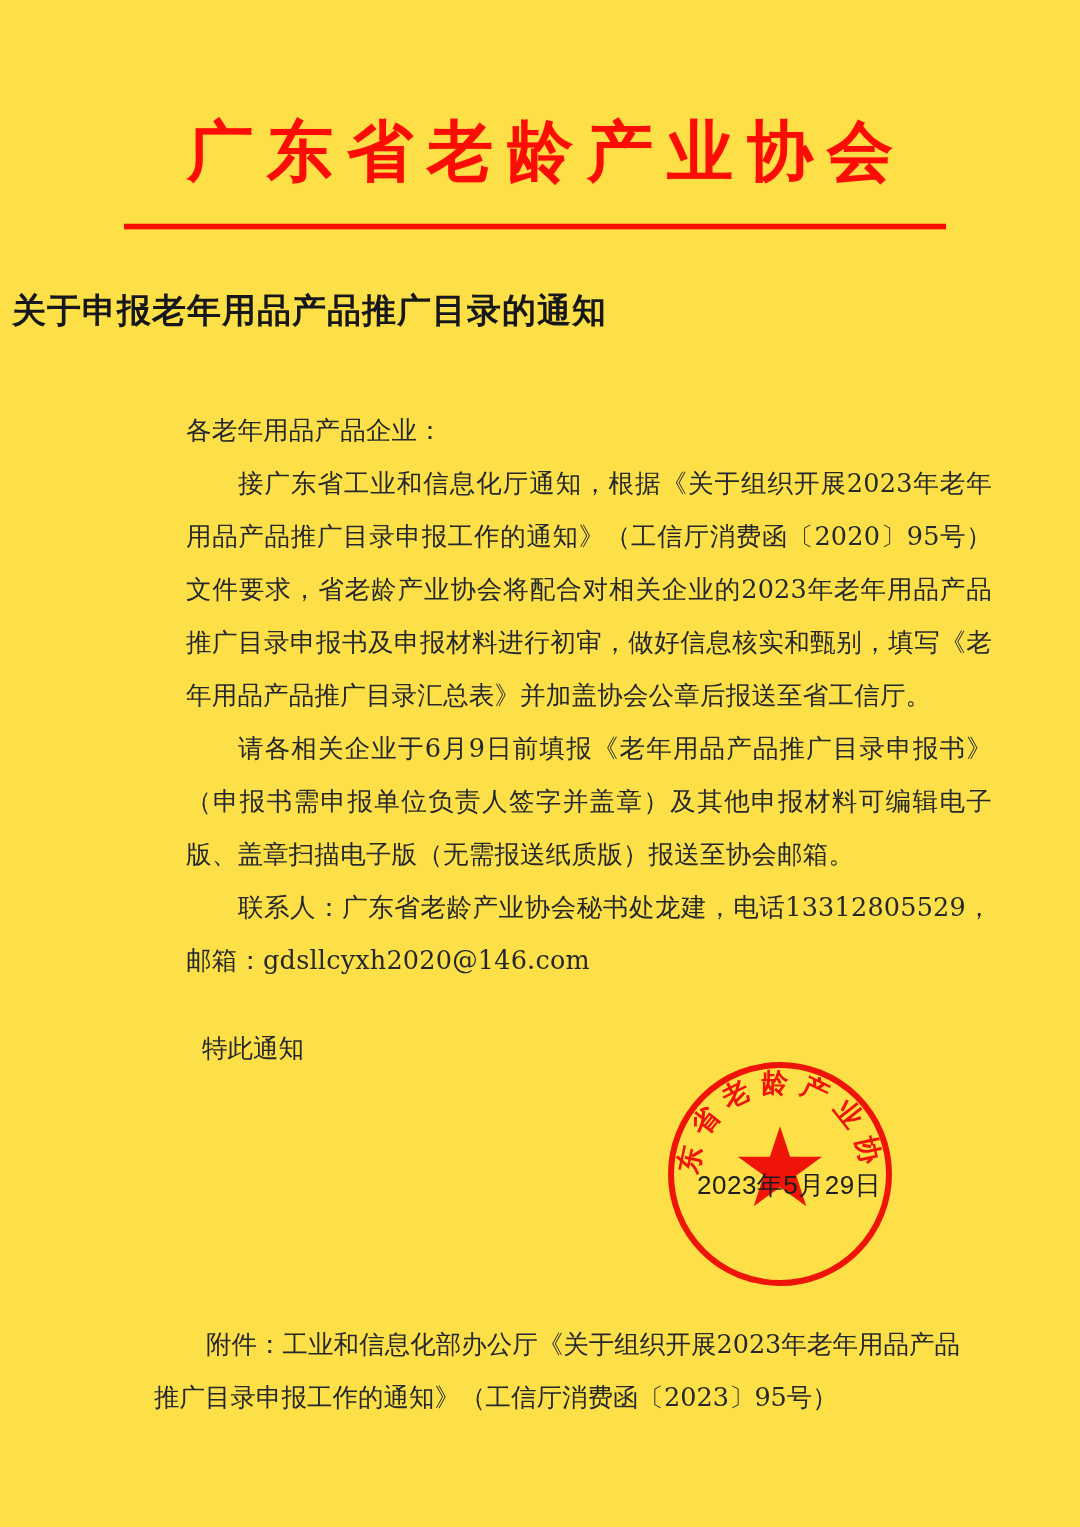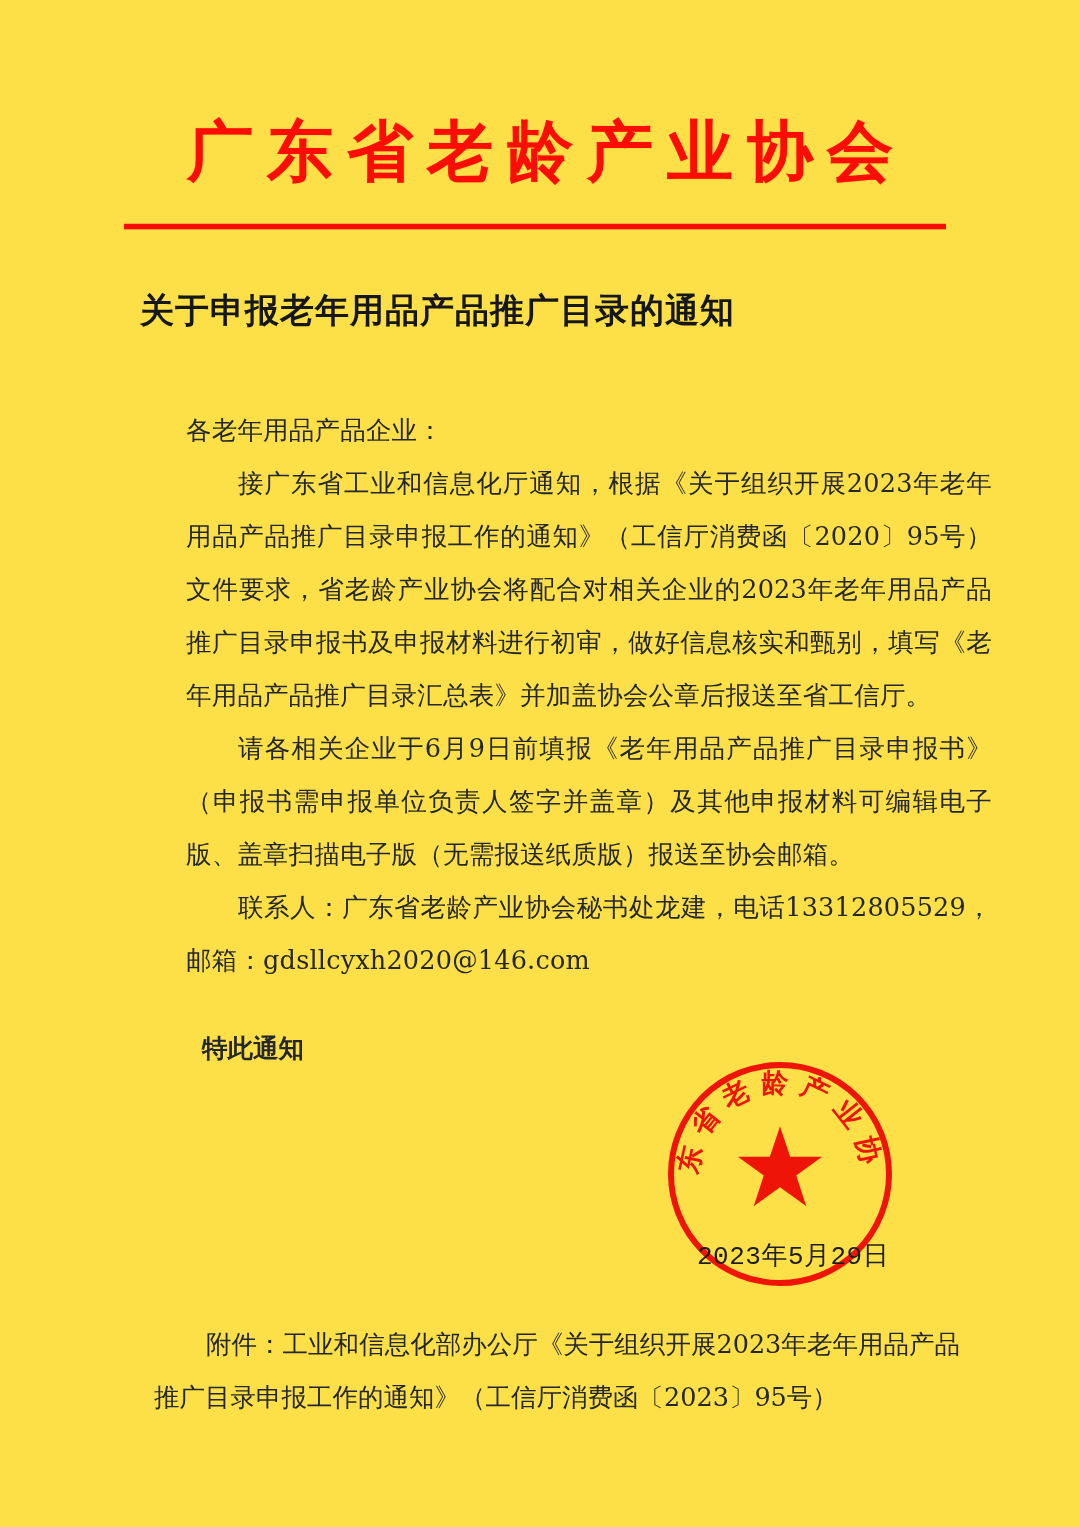--- a/index.html
+++ b/index.html
@@ -44,24 +44,24 @@
     top: 224px;
     width: 822px;
     height: 5px;
     background: #fb0d05;
     box-shadow: 0 1px 0 rgba(251,13,5,0.35), 0 -1px 0 rgba(251,13,5,0.25);
   }
 
   
   .doc-title {
     position: absolute;
-    left: 0;
+    left: 12px;
     top: 286px;
     width: 875px;
-    text-align: center;
+    text-align: left;
     font-family: "DejaVu Serif", "Liberation Serif", serif;
     font-weight: bold;
     font-size: 34px;
     line-height: 48px;
     letter-spacing: 1px;
     color: #15171a;
     white-space: nowrap;
   }
 
   
@@ -90,21 +90,20 @@
   .closing {
     position: absolute;
     left: 138px;
     top: 1022px;
     width: 806px;
     font-family: "DejaVu Serif", "Liberation Serif", serif;
     font-size: 25.5px;
     line-height: 53px;
     color: #24272b;
     text-indent: 64px;
-    font-weight: bold;
   }
 
   
   .seal {
     position: absolute;
     left: 668px;
     top: 1062px;
     width: 224px;
     height: 224px;
   }
@@ -136,22 +135,22 @@
     font-family: "DejaVu Serif", "Liberation Serif", serif;
     font-size: 27px;
     font-weight: bold;
     letter-spacing: 10px;
   }
 
   
   .seal-date {
     position: absolute;
     left: 697px;
-    top: 1240px;
-    font-family: Liberation Mono, monospace;
+    top: 1168px;
+    font-family: Liberation Sans, sans-serif;
     font-size: 26px;
     line-height: 34px;
     color: #1b1d20;
     white-space: nowrap;
     letter-spacing: 0.5px;
   }
 
   
   .attachment {
     position: absolute;

